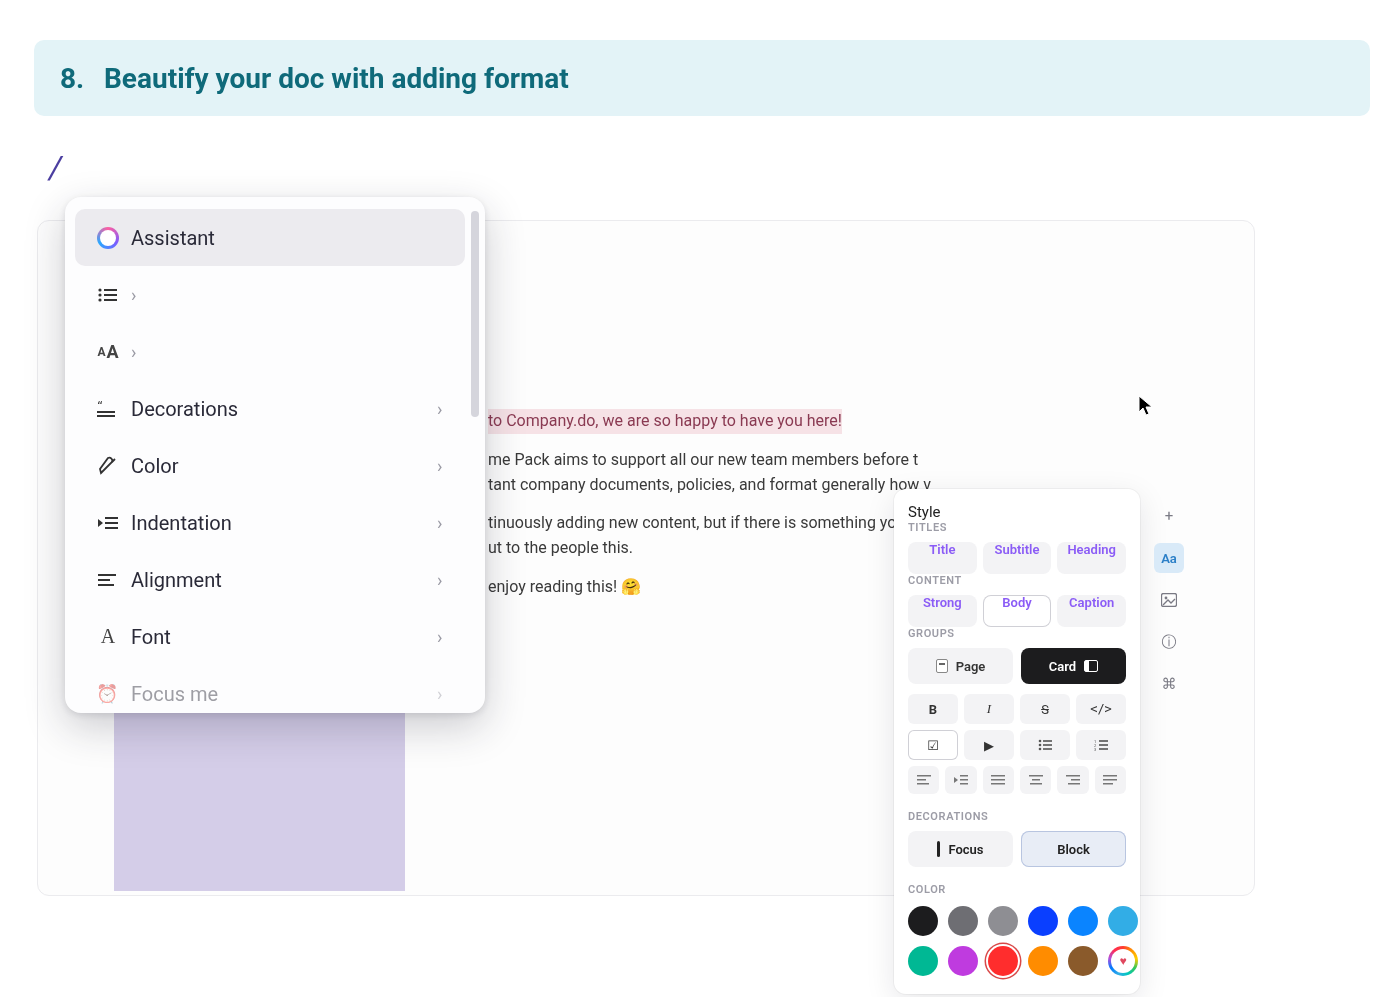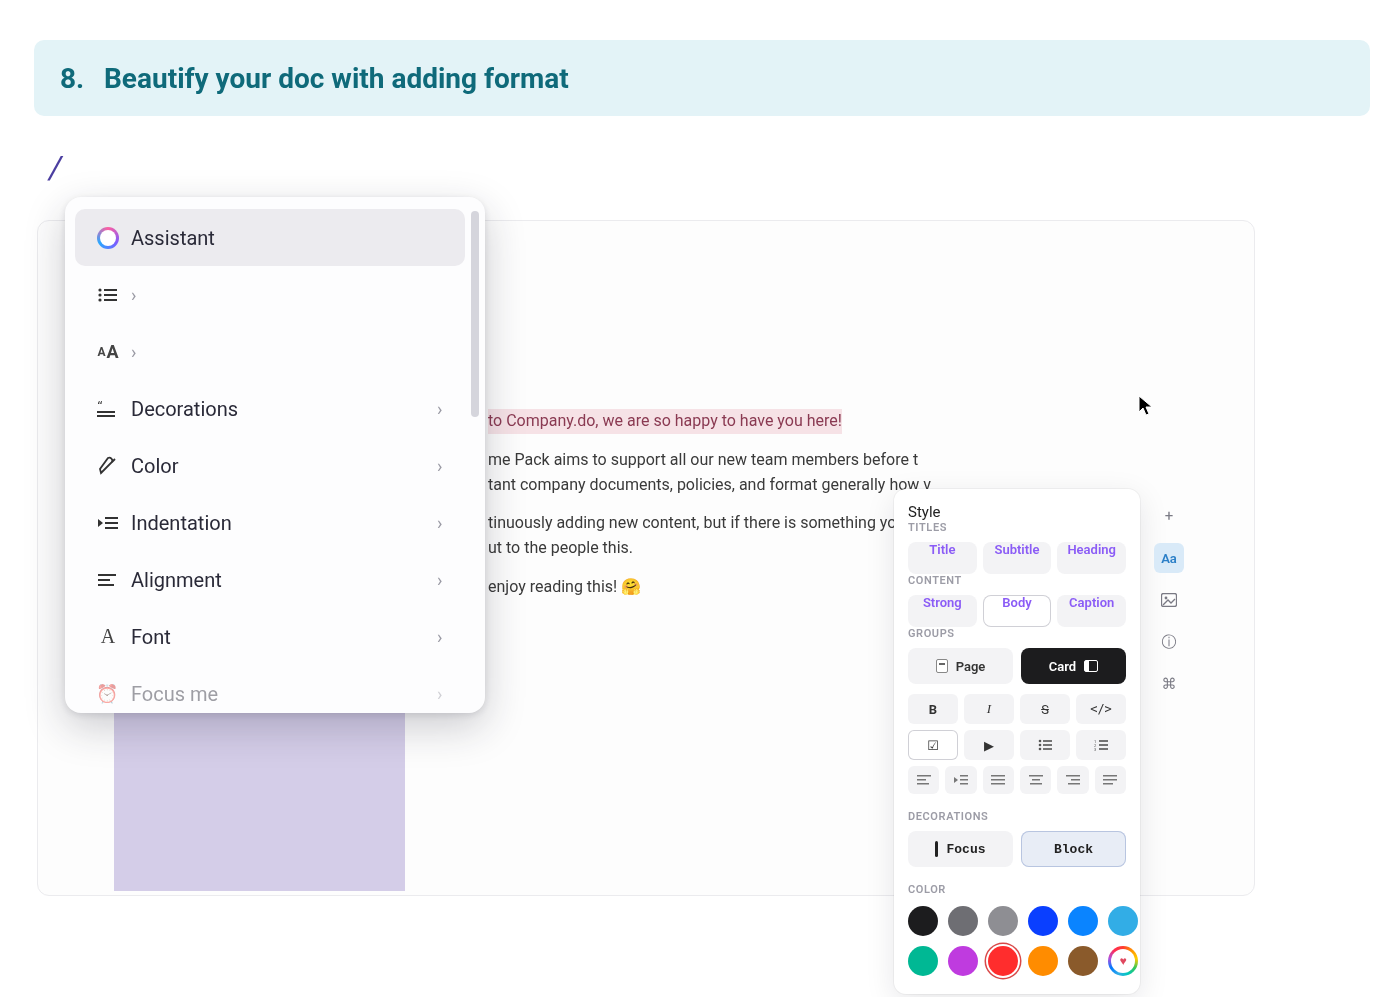--- a/index.html
+++ b/index.html
@@ -139,21 +139,21 @@
   .tb .code { font-family: ui-monospace, Menlo, monospace; font-size:12px; }
   .tb.active { background:#fff; box-shadow: inset 0 0 0 1px #d0d0d6; }
 
   .toolbar-grid6 { margin-top:6px; display:grid; grid-template-columns: repeat(6,1fr); gap:6px; }
   .tb6 {
     height:28px; background:#f3f3f5; border-radius:6px;
     display:flex; align-items:center; justify-content:center;
     font-size:12px; color:#555; cursor:pointer;
   }
 
-  .deco-row { display:flex; gap:8px; margin-top:8px;font-family:Liberation Mono, monospace; }
+  .deco-row { display:flex; gap:8px; margin-top:8px; }
   .deco-btn {
     flex:1; height:36px; border-radius:8px;
     display:flex; align-items:center; justify-content:center; gap:8px;
     font-size:13px; font-weight:600; background:#f3f3f5; cursor:pointer;
   }
   .deco-btn.active { background:#e8edf6; box-shadow: inset 0 0 0 1px #b8c5e0; }
   .focus-bar { width:3px; height:16px; background:#222; border-radius:2px; display:inline-block; }
 
   .swatches { display:grid; grid-template-columns: repeat(6, 30px); gap:10px; margin-top:10px; }
   .swatch {

